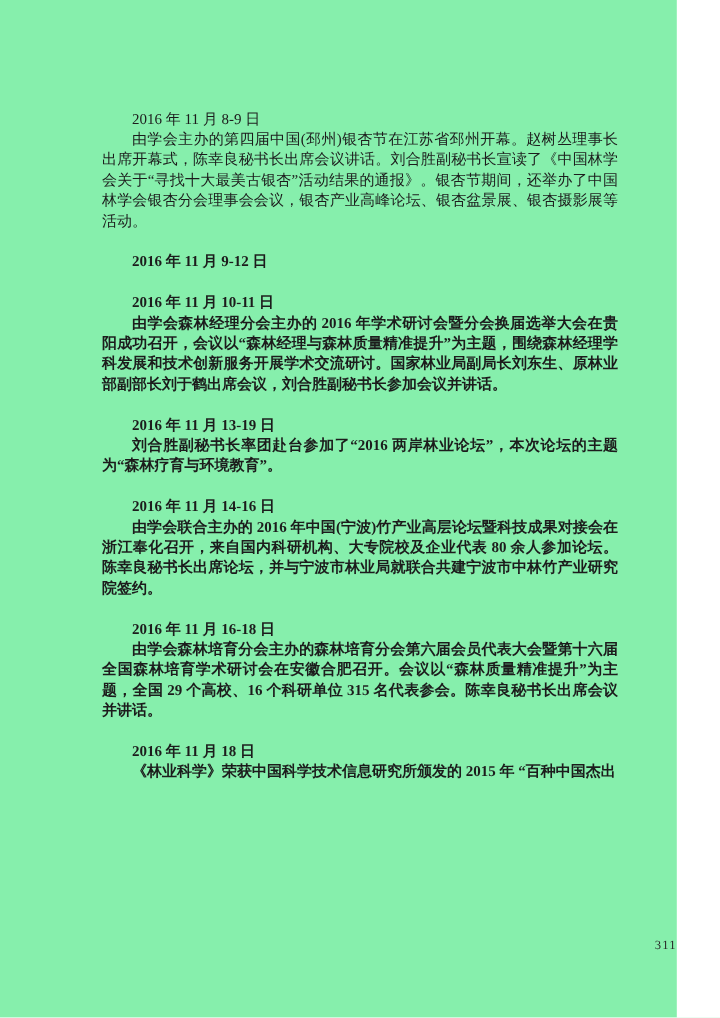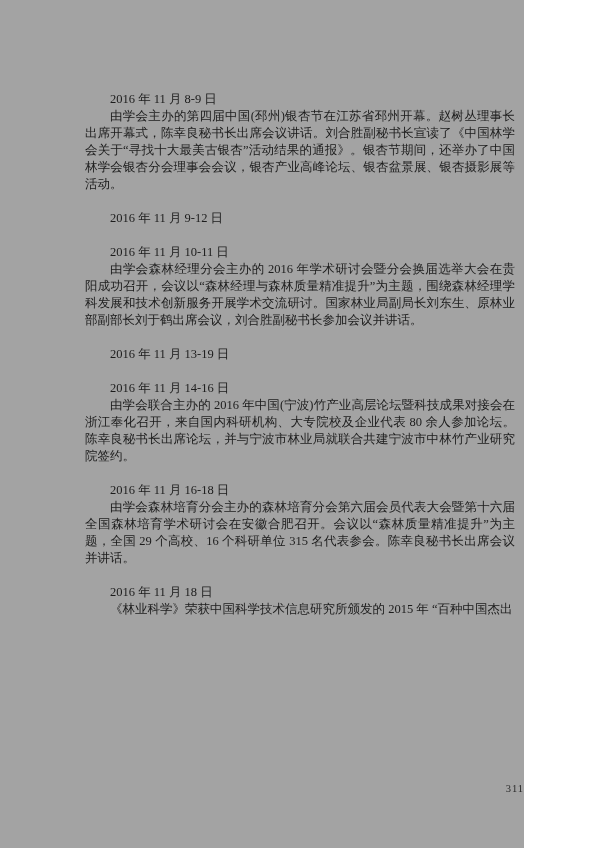--- a/index.html
+++ b/index.html
@@ -2,41 +2,42 @@
 <html><head>
 <meta charset="utf-8">
 <style>
   html, body {
     margin: 0;
     padding: 0;
     background: #ffffff;
   }
   .page {
     position: relative;
-    width: 524px;
+    width: 564px;
     height: 848px;
-    background: #a3a3a3;
+    background: #86efac;
     overflow: hidden;
     font-family: "Liberation Serif", "DejaVu Serif", serif;
     color: #1c1c1c;
   }
   .content {
     position: absolute;
     left: 85px;
     top: 91px;
     width: 430px;
     font-size: 12.5px;
     line-height: 17px;
   }
   .entry p {
     margin: 0;
     padding: 0;
   }
   .entry + .entry {
     margin-top: 17px;
+    font-weight: bold;
   }
   .date {
     text-indent: 2em;
     white-space: nowrap;
   }
   .body {
     text-indent: 2em;
     text-align: justify;
   }
   .page-number {
@@ -66,20 +67,21 @@
     </div>
 
 
     <div class="entry">
       <p class="date">2016 年 11 月 10-11 日</p>
       <p class="body">由学会森林经理分会主办的 2016 年学术研讨会暨分会换届选举大会在贵阳成功召开，会议以“森林经理与森林质量精准提升”为主题，围绕森林经理学科发展和技术创新服务开展学术交流研讨。国家林业局副局长刘东生、原林业部副部长刘于鹤出席会议，刘合胜副秘书长参加会议并讲话。</p>
     </div>
 
     <div class="entry">
       <p class="date">2016 年 11 月 13-19 日</p>
+      <p class="body">刘合胜副秘书长率团赴台参加了“2016 两岸林业论坛”，本次论坛的主题为“森林疗育与环境教育”。</p>
     </div>
 
     <div class="entry">
       <p class="date">2016 年 11 月 14-16 日</p>
       <p class="body">由学会联合主办的 2016 年中国(宁波)竹产业高层论坛暨科技成果对接会在浙江奉化召开，来自国内科研机构、大专院校及企业代表 80 余人参加论坛。陈幸良秘书长出席论坛，并与宁波市林业局就联合共建宁波市中林竹产业研究院签约。</p>
     </div>
 
     <div class="entry">
       <p class="date">2016 年 11 月 16-18 日</p>
       <p class="body">由学会森林培育分会主办的森林培育分会第六届会员代表大会暨第十六届全国森林培育学术研讨会在安徽合肥召开。会议以“森林质量精准提升”为主题，全国 29 个高校、16 个科研单位 315 名代表参会。陈幸良秘书长出席会议并讲话。</p>

